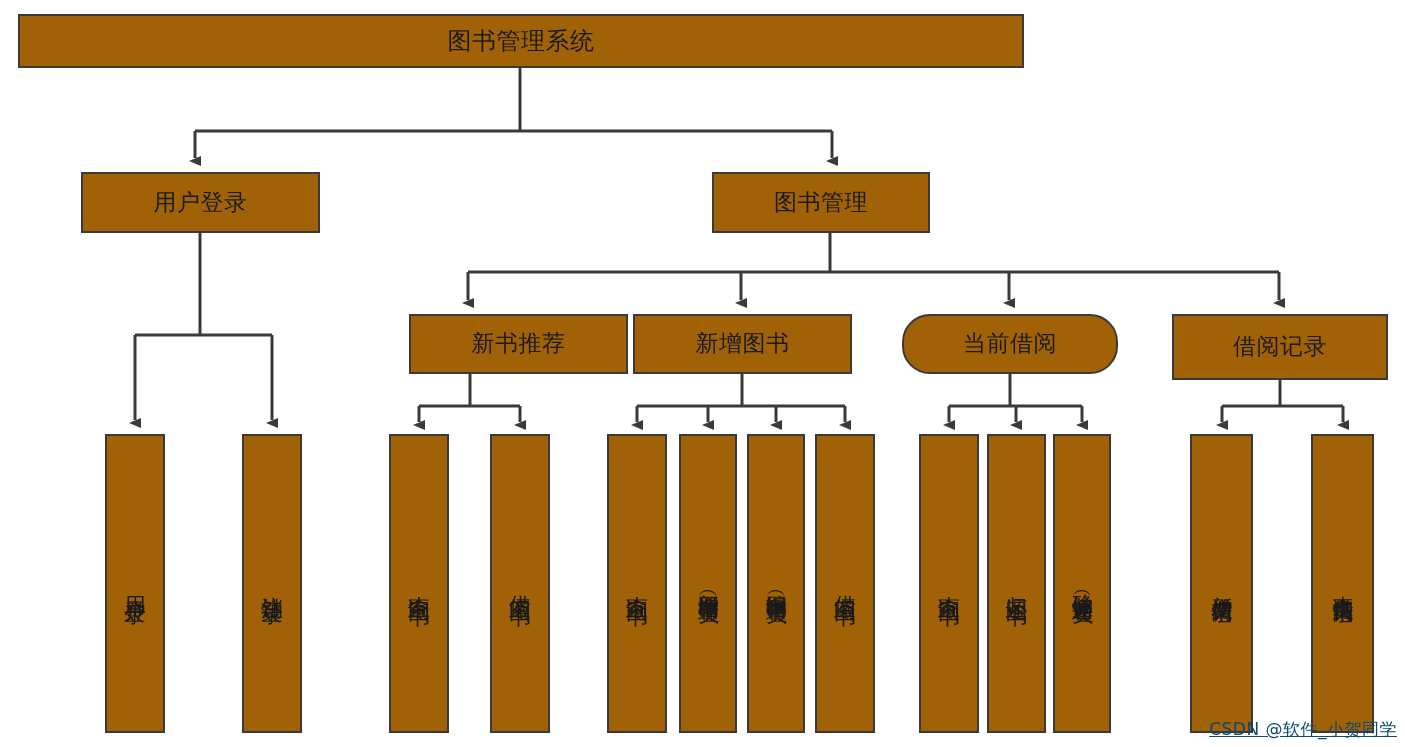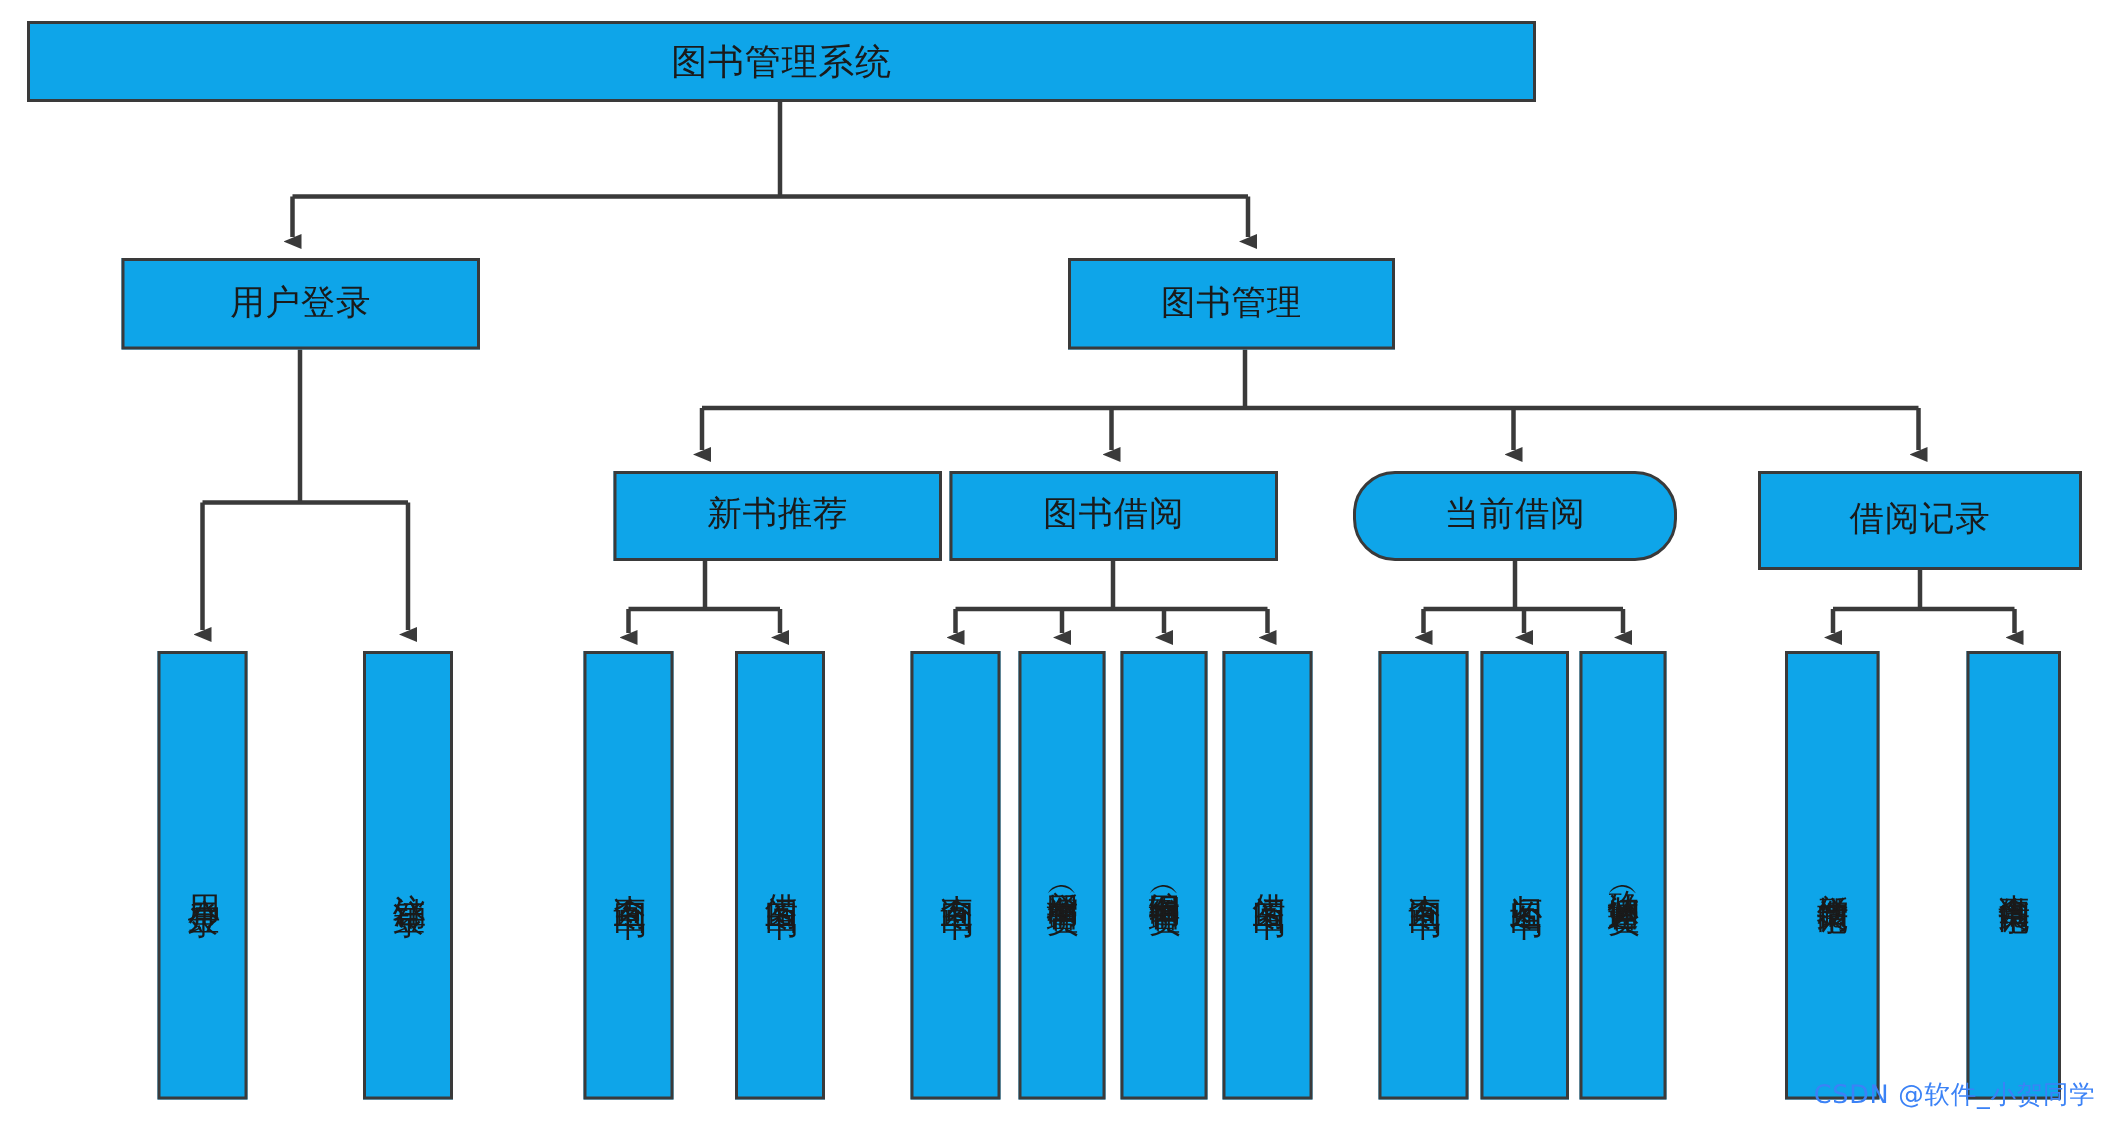--- a/index.html
+++ b/index.html
@@ -21,21 +21,21 @@
     position: absolute;
     left: 0;
     top: 0;
     width: 1405px;
     height: 747px;
     pointer-events: none;
   }
   .node {
     position: absolute;
     box-sizing: border-box;
-    background: #0ea5e9;
+    background: #a16207;
     border: 2px solid #3a3a3a;
     display: flex;
     align-items: center;
     justify-content: center;
     color: #1a1a1a;
   }
   .node .label {
     display: block;
     text-align: center;
     line-height: 1.28;
@@ -63,23 +63,24 @@
   }
   .node.v.tall .label {
     font-size: 21px;
     letter-spacing: 1.5px;
   }
   .watermark {
     position: absolute;
     right: 8px;
     bottom: 6px;
     font-size: 17px;
-    color: #3b82f6;
+    color: #0c4a6e;
     letter-spacing: 0.5px;
     white-space: nowrap;
+    text-decoration: underline;
   }
 </style>
 </head>
 <body>
 
 <div id="canvas">
 
   <svg class="wires" viewBox="0 0 1405 747">
     <defs>
       <marker id="arrow" markerWidth="10" markerHeight="12" refX="2" refY="6" orient="auto" markerUnits="userSpaceOnUse">
@@ -138,21 +139,21 @@
     <span class="label">用户登录</span>
   </div>
   <div class="node h" style="left:712px; top:172px; width:218px; height:61px;">
     <span class="label">图书管理</span>
   </div>
 
   <div class="node h" style="left:361px; top:314px; width:219px; height:60px;margin-left:48px;">
     <span class="label">新书推荐</span>
   </div>
   <div class="node h" style="left:633px; top:314px; width:219px; height:60px;">
-    <span class="label">图书借阅</span>
+    <span class="label">新增图书</span>
   </div>
   <div class="node h" style="left:902px; top:314px; width:216px; height:60px;border-radius:28px;">
     <span class="label">当前借阅</span>
   </div>
   <div class="node h" style="left:1172px; top:314px; width:216px; height:66px;">
     <span class="label">借阅记录</span>
   </div>
 
   <div class="node v" style="left:105px; top:434px; width:60px; height:299px;">
     <span class="label">用户登录</span>

